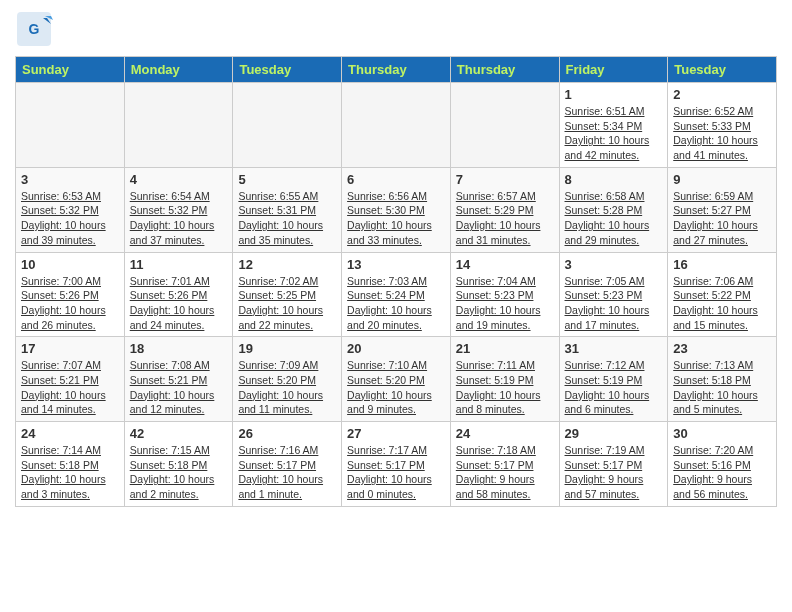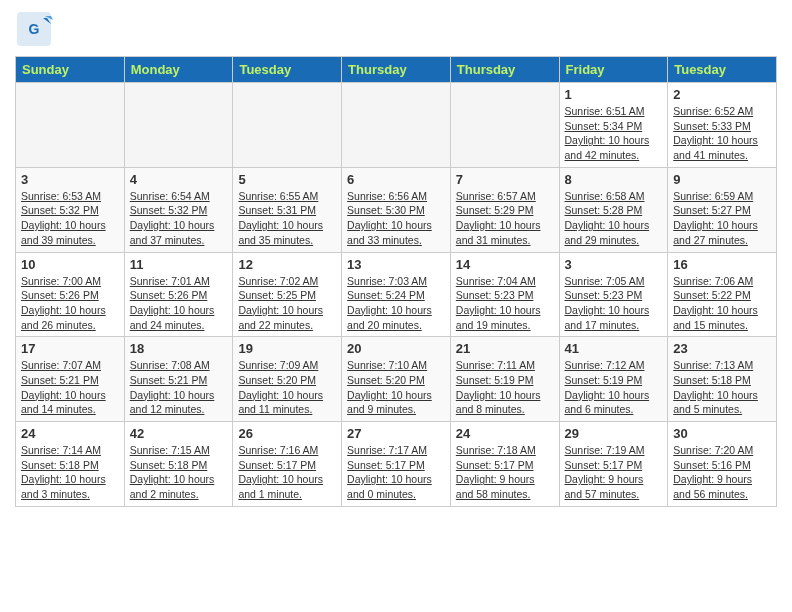--- a/index.html
+++ b/index.html
@@ -149,21 +149,21 @@
           </td>
           <td class="alt">
             <span class="day-num">20</span>
             <div class="day-info">Sunrise: 7:10 AM<br>Sunset: 5:20 PM<br>Daylight: 10 hours and 9 minutes.</div>
           </td>
           <td class="alt">
             <span class="day-num">21</span>
             <div class="day-info">Sunrise: 7:11 AM<br>Sunset: 5:19 PM<br>Daylight: 10 hours and 8 minutes.</div>
           </td>
           <td class="alt">
-            <span class="day-num">41</span>
+            <span class="day-num">31</span>
             <div class="day-info">Sunrise: 7:12 AM<br>Sunset: 5:19 PM<br>Daylight: 10 hours and 6 minutes.</div>
           </td>
           <td class="alt">
             <span class="day-num">23</span>
             <div class="day-info">Sunrise: 7:13 AM<br>Sunset: 5:18 PM<br>Daylight: 10 hours and 5 minutes.</div>
           </td>
         </tr>
         <tr>
           <td>
             <span class="day-num">24</span>

